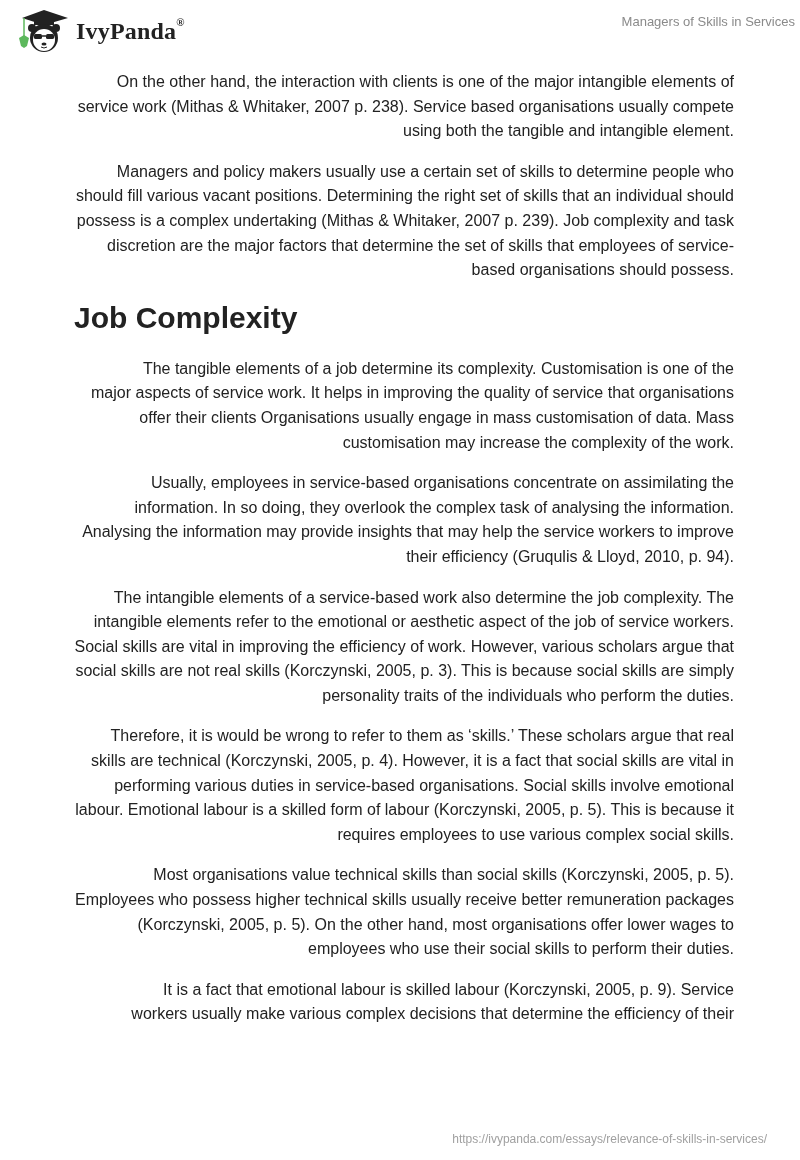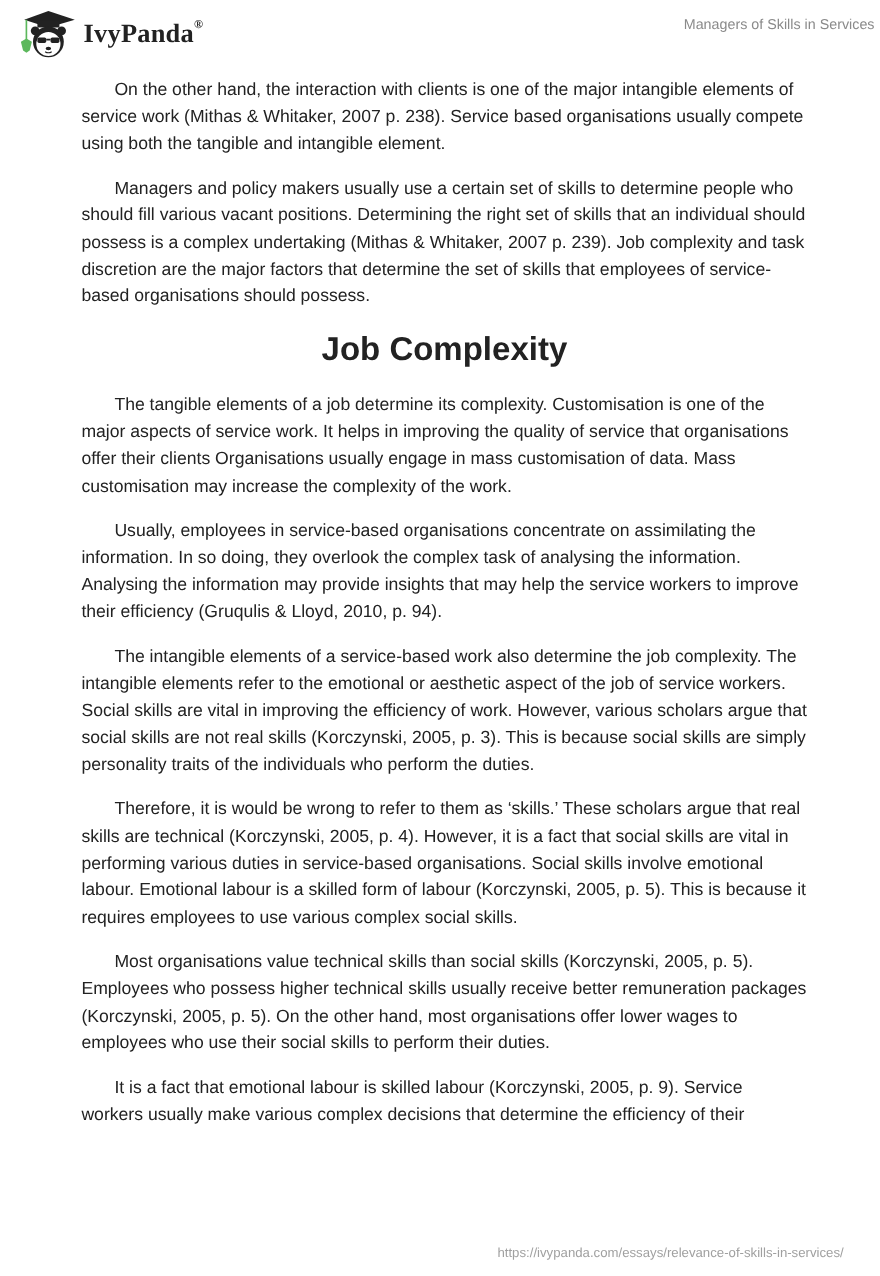--- a/index.html
+++ b/index.html
@@ -6,22 +6,22 @@
   body { width: 800px; height: 1160px; position: relative; overflow: hidden;
          font-family: "Liberation Sans", sans-serif; color: #222222; }
   .header { position: absolute; left: 0; top: 0; width: 800px; height: 58px; padding-left: 28px; }
   .logo { position: absolute; left: 14px; top: 8px; display: flex; align-items: center; }
   .logo svg { width: 60px; height: 46px; }
   .logo-text { font-family: "Liberation Serif", serif; font-weight: bold; font-size: 24px;
                color: #222222; margin-left: 2px; letter-spacing: 0.2px; }
   .logo-text sup { font-size: 11px; font-weight: bold; vertical-align: top; position: relative; top: -2px; }
   .doc-title { position: absolute; right: 33px; top: 14px; font-size: 13px; color: #8a8a8a; }
   .content { position: absolute; left: 74px; top: 70px; width: 660px; }
-  p { margin: 0 0 16px 0; font-size: 16px; line-height: 24.6px; text-indent: 30px; color: #222222; }
-  h2 { margin: 8px 0 20px 0; font-size: 30px; font-weight: bold; color: #222222; line-height: 38px; text-align: center; }
+  p { margin: 0 0 16px 0; font-size: 16px; line-height: 24.6px; text-indent: 30px; color: #222222; text-align: right; }
+  h2 { margin: 8px 0 20px 0; font-size: 30px; font-weight: bold; color: #222222; line-height: 38px; }
   .footer-url { position: absolute; right: 33px; top: 1132px; font-size: 12px; color: #a0a0a0; text-align: right; }
 </style>
 </head>
 <body>
 
 <div class="header">
   <div class="logo">
     <svg viewBox="0 0 60 46">
 
       <polygon points="8,10 30,2 54,10 30,17" fill="#222"></polygon>

